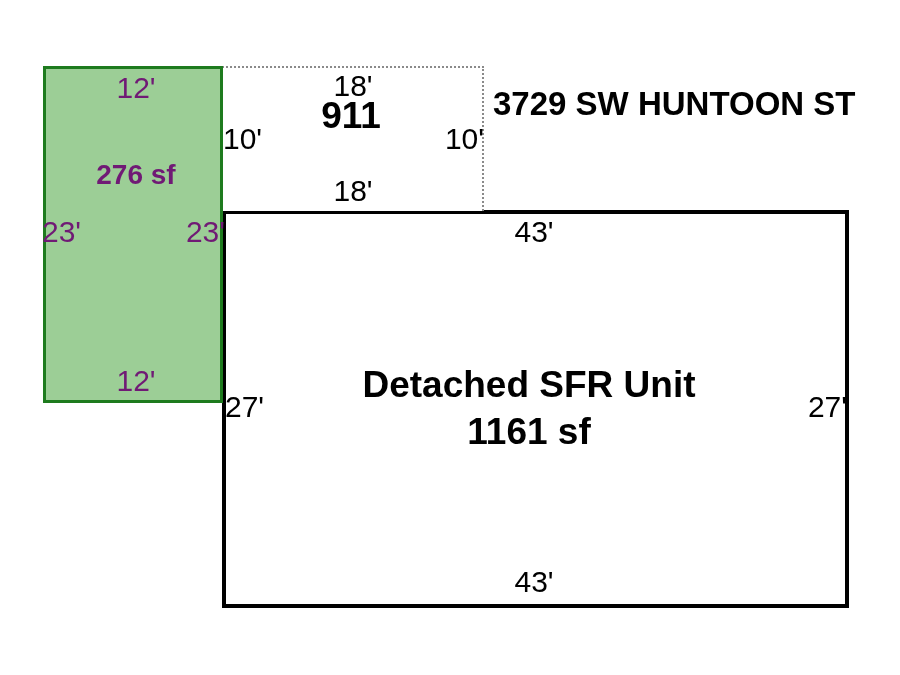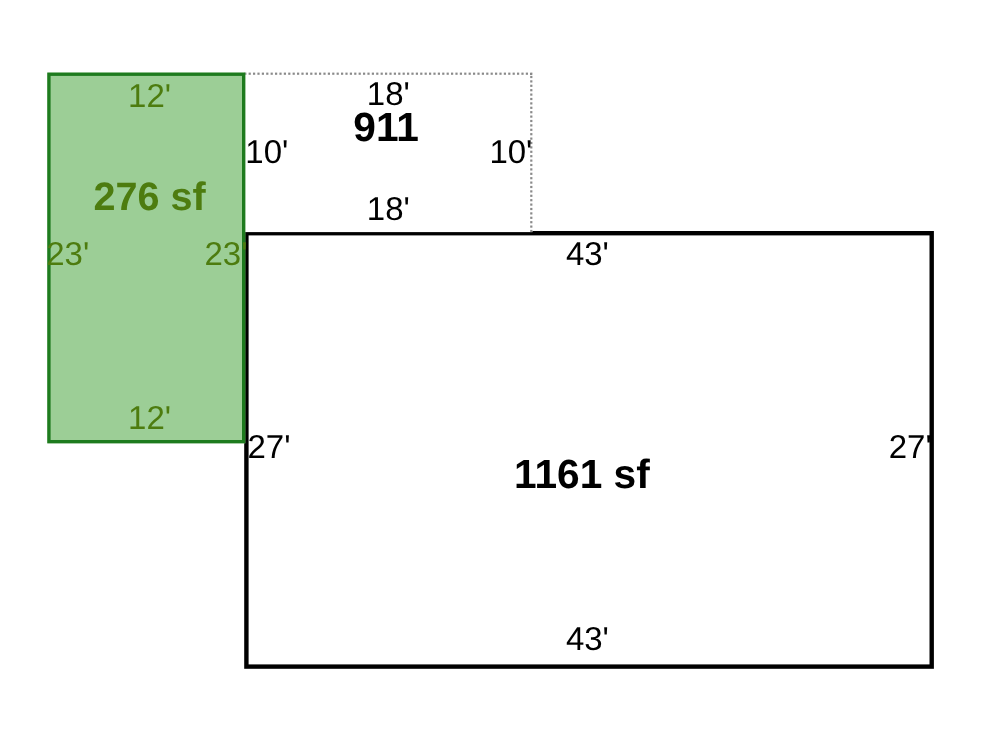--- a/index.html
+++ b/index.html
@@ -25,23 +25,23 @@
   .garage-rect{
     left:43px;top:66px;width:180px;height:337px;
     border:3px solid #1e7b1e;background:#9cce96;z-index:3;
   }
   
   .lbl{position:absolute;z-index:5;white-space:nowrap;line-height:1;color:#000;}
   .ctr{transform:translateX(-50%);}
   .rgt{transform:translateX(-100%);}
   .dim{font-size:30px;font-weight:400;}
   .big{font-size:37px;font-weight:700;}
-  .green{color:#4d7c0f;}
+  .green{color:#701a75;}
   .garage-name{font-size:19px;font-weight:700;}
-  .garage-area{font-size:36px;font-weight:700;}
+  .garage-area{font-size:28px;font-weight:700;}
   .address{font-size:33px;font-weight:700;letter-spacing:0px;}
 </style>
 </head>
 <body>
 
 <div class="canvas">
 
   <div class="rect sfr-rect"></div>
   <div class="rect porch-rect"></div>
   <div class="rect garage-rect"></div>
@@ -51,20 +51,22 @@
   <span class="lbl dim green" style="left:42px;top:217px;">23'</span>
   <span class="lbl dim green rgt" style="left:225px;top:217px;">23'</span>
   <span class="lbl dim green ctr" style="left:136px;top:366px;">12'</span>
 
   <span class="lbl dim ctr" style="left:353px;top:71px;">18'</span>
   <span class="lbl big ctr" style="left:351px;top:97px;">911</span>
   <span class="lbl dim ctr" style="left:353px;top:176px;">18'</span>
   <span class="lbl dim" style="left:223px;top:124px;">10'</span>
   <span class="lbl dim rgt" style="left:484px;top:124px;">10'</span>
 
+  <span class="lbl address" style="left:493px;top:87px;">3729 SW HUNTOON ST</span>
 
   <span class="lbl dim ctr" style="left:534px;top:217px;">43'</span>
+  <span class="lbl big ctr" style="left:529px;top:366px;">Detached SFR Unit</span>
   <span class="lbl big ctr" style="left:529px;top:413px;">1161 sf</span>
   <span class="lbl dim" style="left:225px;top:392px;">27'</span>
   <span class="lbl dim rgt" style="left:847px;top:392px;">27'</span>
   <span class="lbl dim ctr" style="left:534px;top:567px;">43'</span>
 
 </div>
 
 </body></html>

